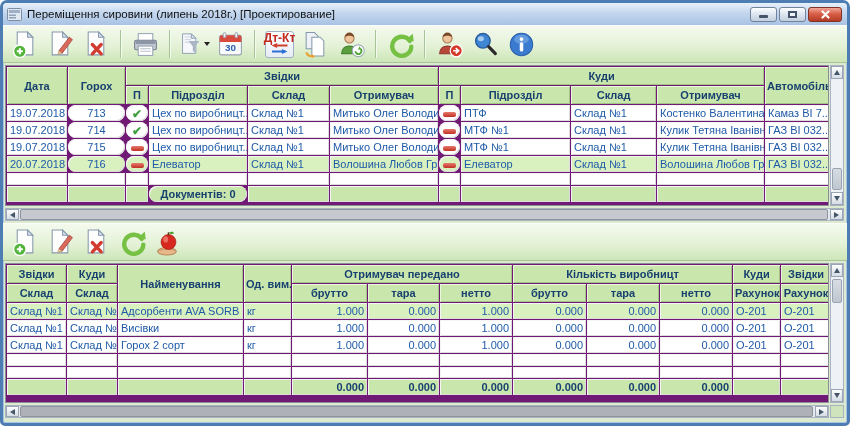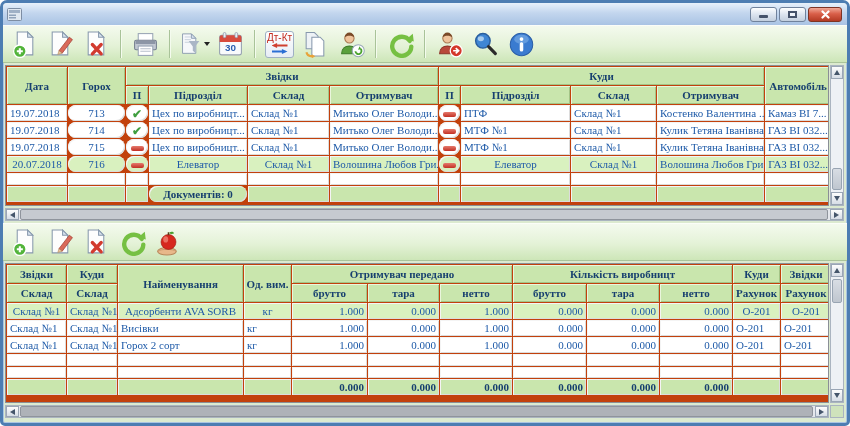--- a/index.html
+++ b/index.html
@@ -17,31 +17,31 @@
   .glyph-min{width:9px;height:3px;background:#44526a;border-radius:1px;margin-top:4px;}
   .glyph-max{width:9px;height:7px;border:2px solid #44526a;box-sizing:border-box;background:#eef3fa;}
 
   
   .toolbar{position:absolute;left:0;right:0;height:38px;background:linear-gradient(180deg,#f4faee 0%,#e4f2d7 55%,#cde6b8 100%);border-top:1px solid #fbfdf8;border-bottom:1px solid #aac49a;display:flex;align-items:center;padding:0 6px;gap:5px;box-sizing:border-box;}
   .tbtn{width:31px;height:31px;display:flex;align-items:center;justify-content:center;position:relative;flex:0 0 auto;}
   .tbtn svg{width:27px;height:27px;}
   .sep{width:0;height:28px;border-left:1px solid #a9c399;border-right:1px solid #f4fbee;margin:0 3px;flex:0 0 auto;}
   .dd-arrow{width:0;height:0;border-left:3.5px solid transparent;border-right:3.5px solid transparent;border-top:4px solid #222;margin-left:2px;}
   .ic-dtkt{width:29px;height:27px;box-sizing:border-box;background:linear-gradient(#ffffff,#e7edf5);border:1px solid #9fb0c4;border-radius:3px;display:flex;flex-direction:column;align-items:center;justify-content:center;gap:1px;}
-  .dtkt-text{font-size:10px;font-weight:normal;color:#c42a1e;line-height:8px;white-space:nowrap;}
+  .dtkt-text{font-size:12px;font-weight:bold;color:#c42a1e;line-height:8px;white-space:nowrap;}
   .arr{width:16px;height:5px;}
   .arr.red{background:#d04030;clip-path:polygon(0 50%,35% 0,35% 30%,100% 30%,100% 70%,35% 70%,35% 100%);}
   .arr.blue{background:#2b6fd4;clip-path:polygon(100% 50%,65% 0,65% 30%,0 30%,0 70%,65% 70%,65% 100%);}
 
   
-  .grid{position:absolute;background:#c2410c;border:1px solid #8a8f96;box-sizing:border-box;overflow:hidden;font-family:Liberation Serif, serif;}
+  .grid{position:absolute;background:#701a75;border:1px solid #8a8f96;box-sizing:border-box;overflow:hidden;}
   table.grid-table{border-collapse:separate;border-spacing:1px;table-layout:fixed;font-size:11px;}
   .grid-table th{background:#c9e6ad;color:#17406f;font-weight:bold;height:18px;padding:0 2px;overflow:hidden;white-space:nowrap;box-shadow:inset 1px 1px 0 #eaf6dc,inset -1px -1px 0 #a3c487;}
   .grid-table td{background:#fff;color:#1e5aa8;height:16px;padding:0 3px;overflow:hidden;white-space:nowrap;box-shadow:inset 1px 1px 0 #f4f4f4,inset -1px -1px 0 #dcdcdc;text-align:left;}
-  tr.selected td{background:#d9f1bf;text-align:center;}
+  tr.selected td{background:#d9f1bf;}
   tr.footer td{background:#c9e6ad;color:#17406f;font-weight:bold;}
   tr.empty-tall td{height:12px;}
   tr.empty-short td{height:11px;}
   .ctr{text-align:center !important;border-radius:8px;}
   .num{text-align:right !important;margin-left:37px;}
 
   
   .st{display:inline-block;vertical-align:middle;}
   .st[data-st="check"]::before{content:"✔";color:#3f9e3f;font-weight:bold;font-size:12px;line-height:12px;}
   .st[data-st="dash"]{width:13px;height:5px;background:linear-gradient(#e57a6d,#c22f23);border-radius:2px;}
@@ -67,20 +67,21 @@
 <div class="window">
 <div class="content">
 
   <div class="titlebar">
     <svg class="win-ico" viewBox="0 0 15 13">
           <rect x="0.5" y="0.5" width="14" height="12" rx="1" fill="#dfe7f0" stroke="#7d8da3"></rect>
           <rect x="2" y="2" width="11" height="3" fill="#9fb0c6"></rect>
           <rect x="2" y="6.5" width="7" height="1.5" fill="#8fa2ba"></rect>
           <rect x="2" y="9" width="7" height="1.5" fill="#8fa2ba"></rect>
         </svg>
+    <span class="title-text">Переміщення сировини (липень  2018г.)   [Проектирование]</span>
     <span class="winbtns">
       <span class="winbtn">
             <span class="glyph-min"></span>
           </span>
       <span class="winbtn">
             <span class="glyph-max"></span>
           </span>
       <span class="winbtn close">
             <svg width="9" height="9" viewBox="0 0 9 9">
               <path d="M1.5 1.5l6 6M7.5 1.5l-6 6" stroke="#fff" stroke-width="2.2" stroke-linecap="round"></path>

